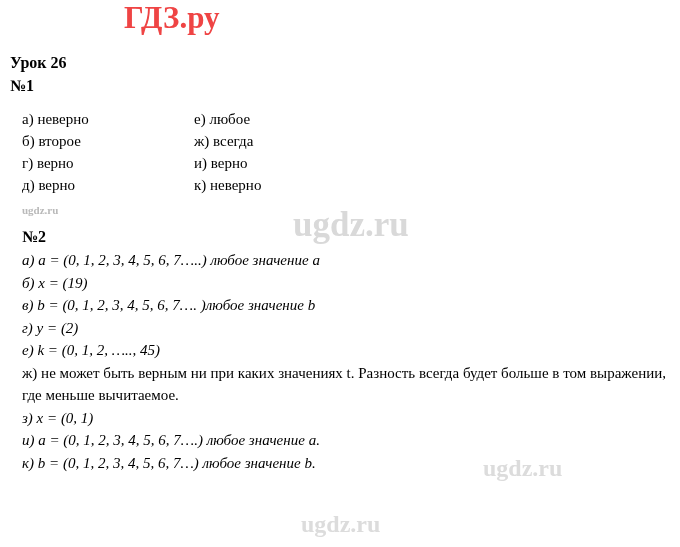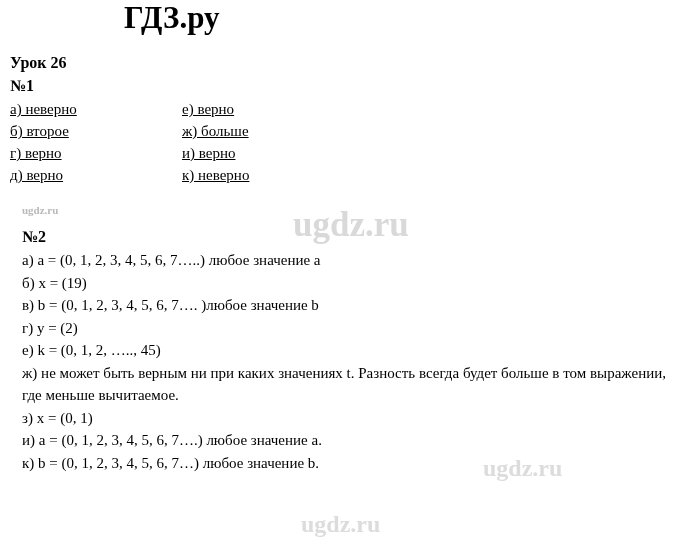--- a/index.html
+++ b/index.html
@@ -27,21 +27,21 @@
     font-family: "Liberation Serif", serif;
     color: #d8d8d8;
     font-weight: bold;
     white-space: nowrap;
     user-select: none;
   }
   .wm-top {
     left: 124px;
     top: 0px;
     font-size: 31px;
-    color: #000000;
+    color: #ef4444;
   }
   .wm-mid {
     left: 293px;
     top: 205px;
     font-size: 35px;
     color: #d9d9d9;
   }
   .wm-right {
     left: 483px;
     top: 455px;
@@ -76,22 +76,21 @@
     line-height: 21px;
   }
   .task-num {
     font-size: 16px;
     font-weight: bold;
     margin: 0 0 2px 0;
     line-height: 21px;
   }
   .ans-table {
     border-collapse: collapse;
-    margin: 0;
-    text-decoration: underline;
+    margin: 12px;
   }
   .ans-table td {
     font-size: 15px;
     line-height: 22px;
     padding: 0;
     vertical-align: top;
     white-space: nowrap;
   }
   .col-a { width: 172px; }
   .block2 {
@@ -102,46 +101,46 @@
   }
   .line {
     font-size: 15px;
     line-height: 22.5px;
     margin: 0;
   }
   .line.just {
     text-align: justify;
     text-justify: inter-word;
   }
-  .it { }
+  .it { font-style: italic; }
 </style>
 </head>
 <body>
 
 <div class="page">
 
   <div class="wm wm-top">ГДЗ.ру</div>
   <div class="wm wm-small">ugdz.ru</div>
   <div class="wm wm-mid">ugdz.ru</div>
   <div class="wm wm-right">ugdz.ru</div>
   <div class="wm wm-bottom">ugdz.ru</div>
 
   <div class="content">
     <p class="lesson-title">Урок 26</p>
     <p class="task-num">№1</p>
 
     <table class="ans-table">
       <tbody>
         <tr>
           <td class="col-a">а) неверно</td>
-          <td>е) верно</td>
+          <td>е) любое</td>
         </tr>
         <tr>
           <td class="col-a">б) второе</td>
-          <td>ж) больше</td>
+          <td>ж) всегда</td>
         </tr>
         <tr>
           <td class="col-a">г) верно</td>
           <td>и) верно</td>
         </tr>
         <tr>
           <td class="col-a">д) верно</td>
           <td>к) неверно</td>
         </tr>
       </tbody>

